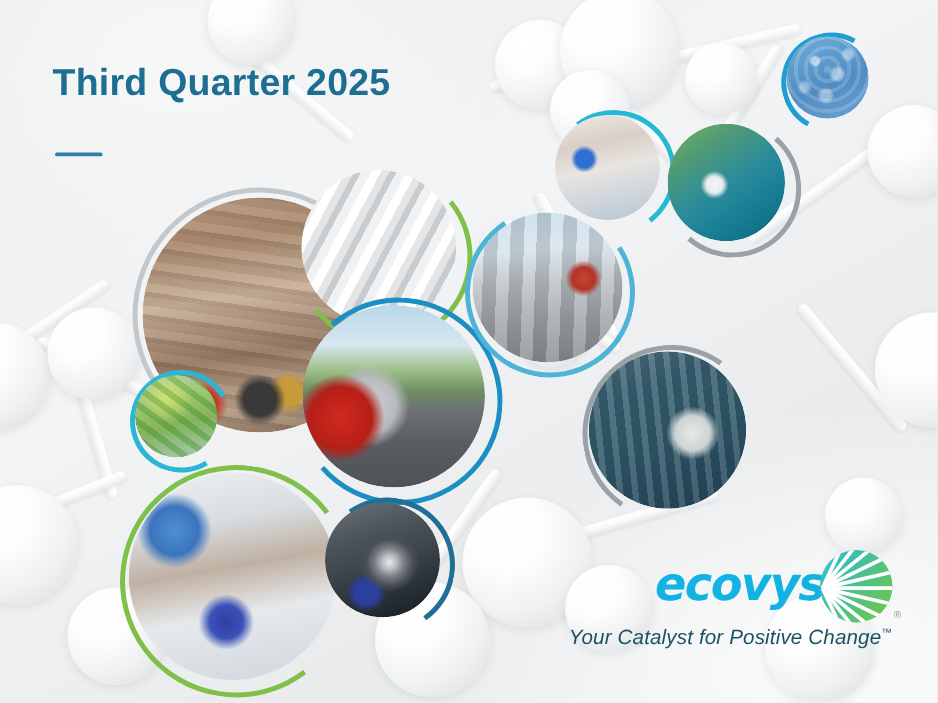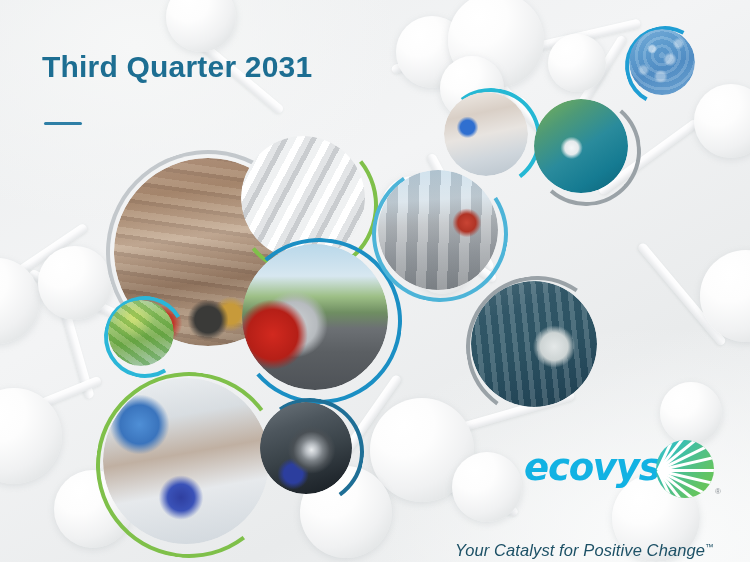--- a/index.html
+++ b/index.html
@@ -139,21 +139,21 @@
   #logomark .ray{
     position:absolute;left:2px;top:29px;height:3px;width:60px;
     background:#ffffff;transform-origin:0 50%;
   }
   #reg{
     position:absolute;right:-7px;bottom:2px;font-size:8px;color:#8c9297;
   }
   #tagline{
     position:absolute;left:455px;top:501px;
     font-size:16.5px;font-style:italic;color:#1d5166;
-    letter-spacing:.1px;white-space:nowrap;margin-top:40px;
+    letter-spacing:.1px;white-space:nowrap;
   }
   #tm{font-size:8.5px;vertical-align:super;}
 </style>
 </head>
 <body>
 
 <div id="slide">
 
   <div class="mol" style="position:absolute;inset:0;">
 
@@ -243,21 +243,21 @@
   <div class="arc" style="left:96px;top:372px;width:178px;height:178px;border-color:#7fc04a transparent #7fc04a #7fc04a;transform:rotate(8deg);"></div>
   <div class="pc" style="left:103px;top:378px;width:166px;height:166px;">
     <div class="img flask"></div>
   </div>
 
   <div class="arc" style="left:256px;top:398px;width:100px;height:100px;border-color:#1f6f96 #1f6f96 transparent transparent;transform:rotate(10deg);"></div>
   <div class="pc" style="left:260px;top:402px;width:92px;height:92px;">
     <div class="img bearing"></div>
   </div>
 
-  <div id="title">Third Quarter 2031</div>
+  <div id="title">Third Quarter 2025</div>
   <div id="rule"></div>
 
   <div id="logo">
     <span id="wordmark">ecovyst</span>
     <div id="logomark">
       <div class="ray" style="transform:rotate(0deg);"></div>
       <div class="ray" style="transform:rotate(13deg);"></div>
       <div class="ray" style="transform:rotate(26deg);"></div>
       <div class="ray" style="transform:rotate(39deg);"></div>
       <div class="ray" style="transform:rotate(52deg);"></div>

